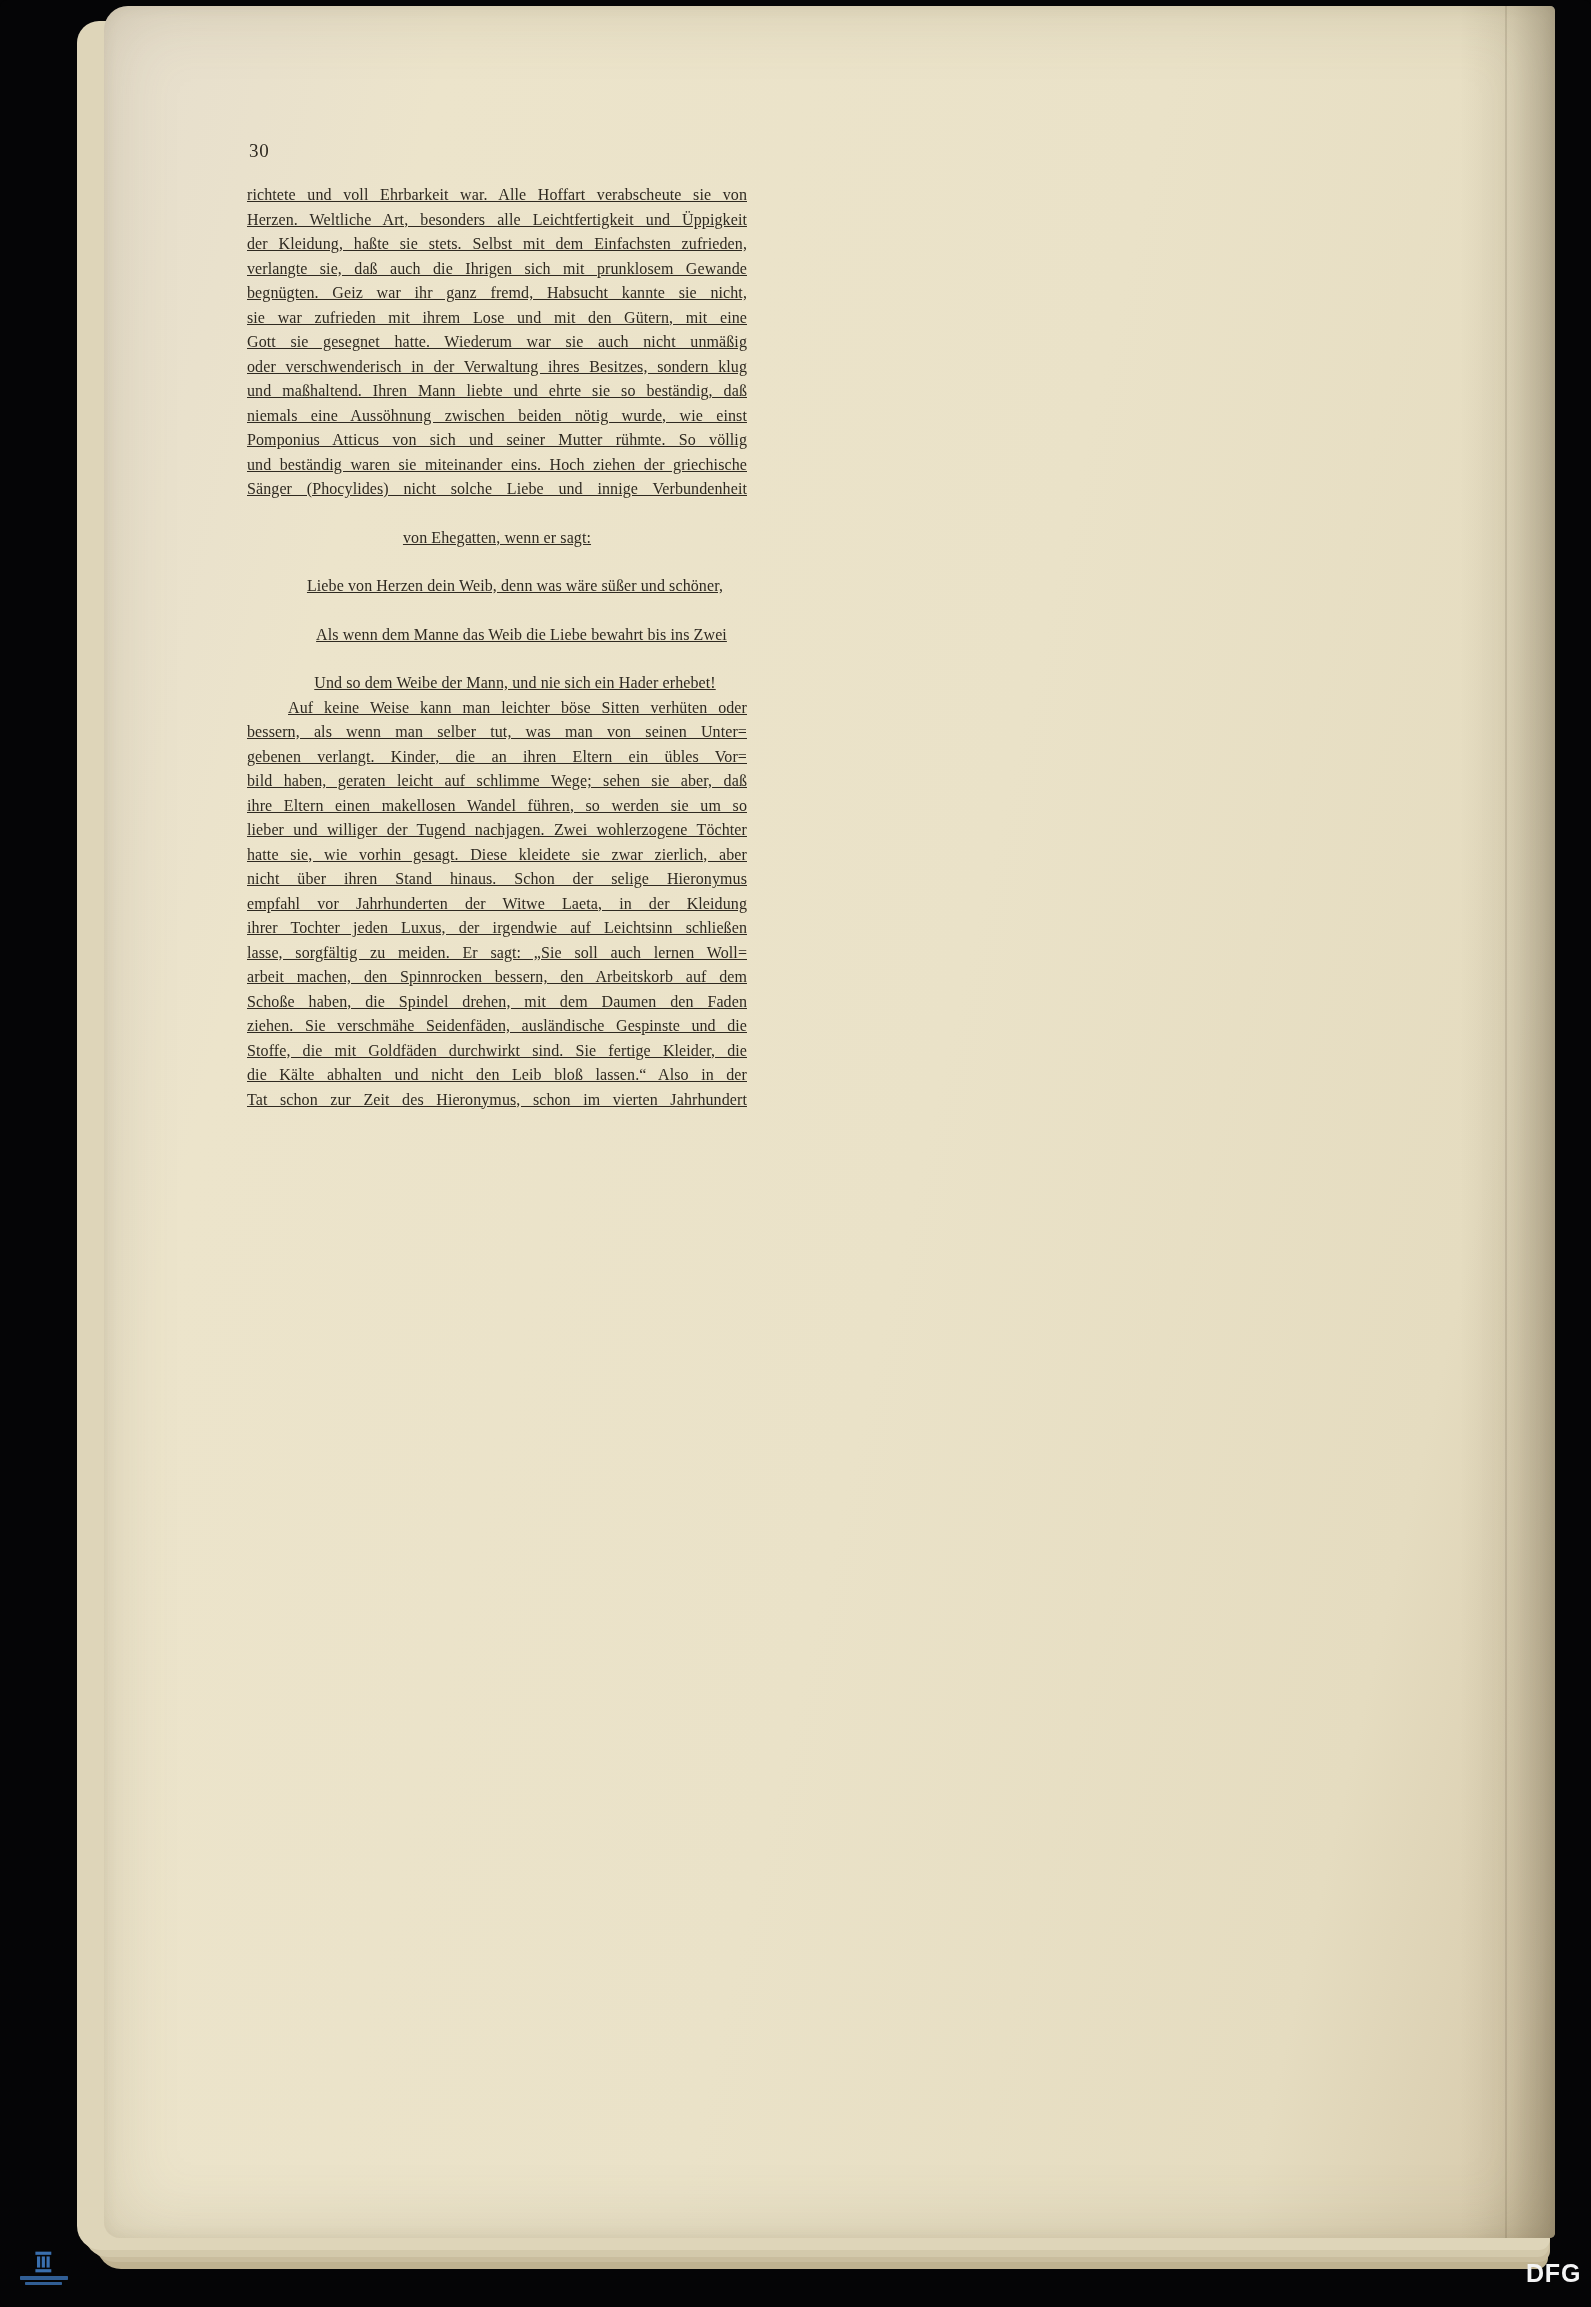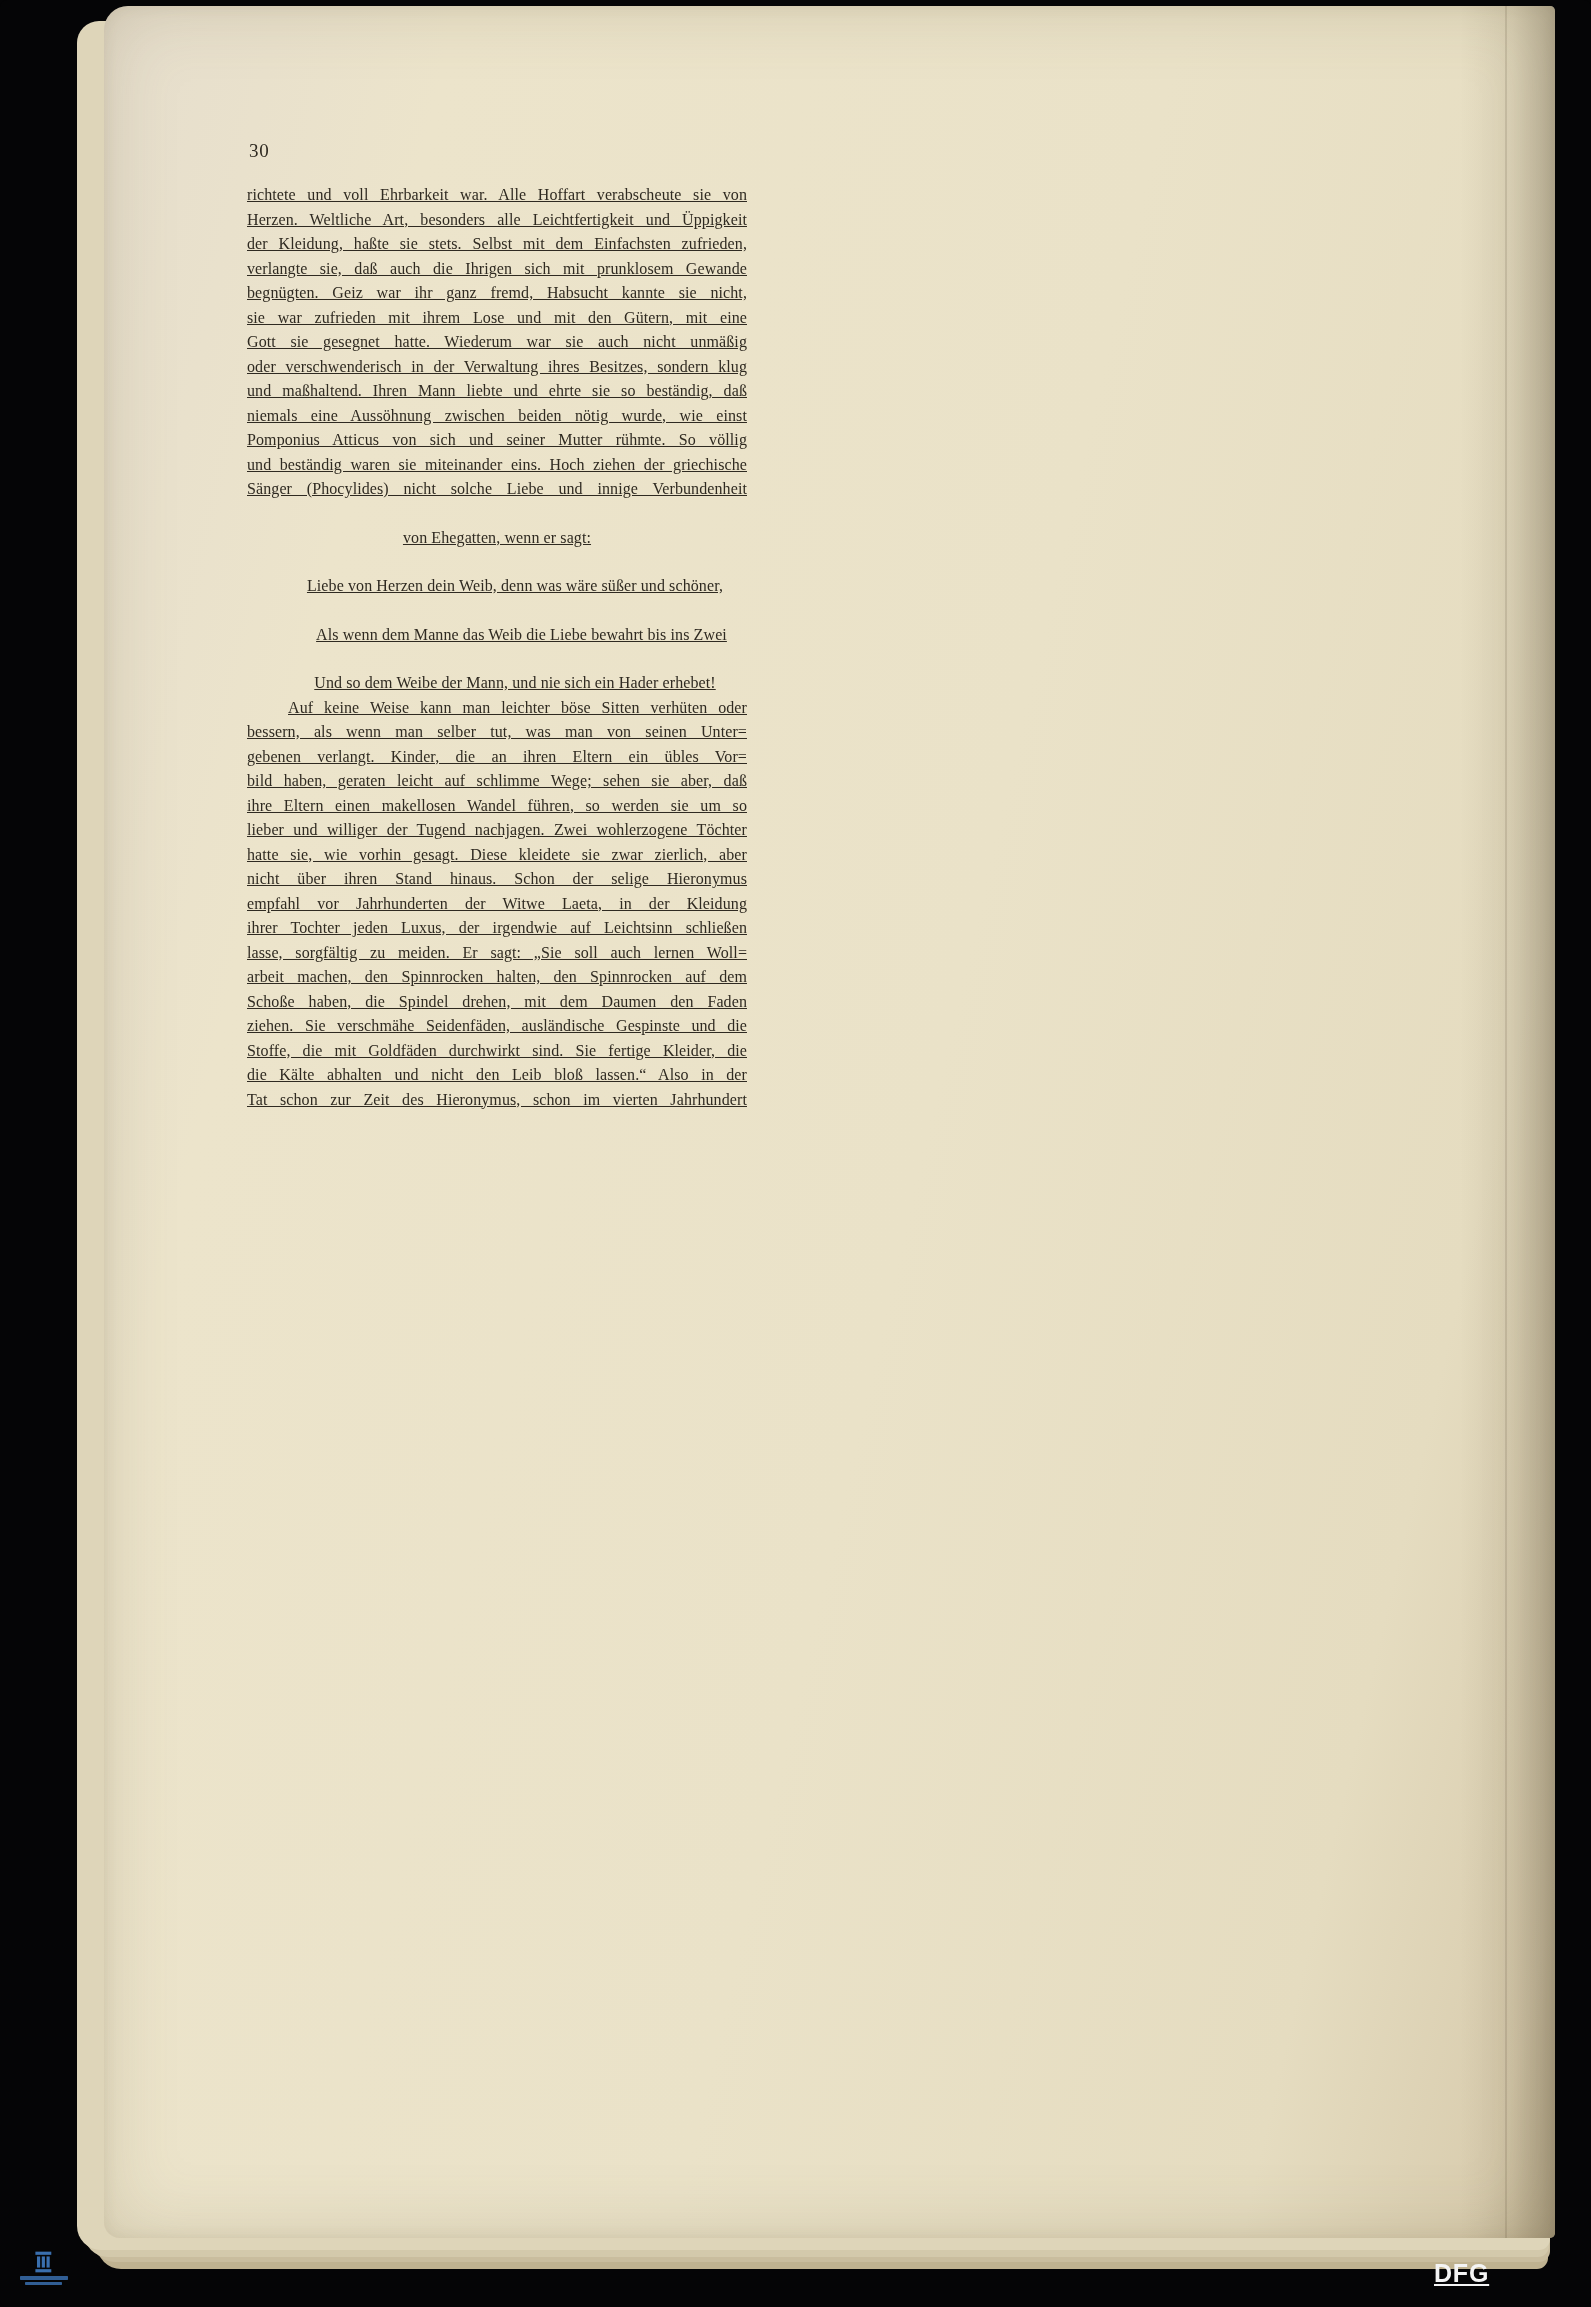--- a/index.html
+++ b/index.html
@@ -70,27 +70,26 @@
   .stamp{
     position:absolute;left:12.7px;top:2250px;width:62px;
     display:flex;flex-direction:column;align-items:center;gap:2.4px;
   }
   .stamp svg{display:block;}
   .stamp-bar{background:var(--stamp);opacity:0.85;border-radius:0.8px;}
   .stamp-bar.b1{width:48px;height:3.2px;}
   .stamp-bar.b2{width:37px;height:3.2px;}
   
   .dfg{
-    position:absolute;left:1434px;top:2259px;
+    position:absolute;left:1526px;top:2259px;
     color:var(--dfg);
     font-family:"Liberation Sans", sans-serif;
     font-weight:bold;
     font-size:25px;
     letter-spacing:0.8px;
-    text-decoration:underline;
   }
 </style>
 </head>
 <body>
 
 <div class="stage">
 
   <div class="edge edge-4"></div>
   <div class="edge edge-3"></div>
   <div class="edge edge-2"></div>
@@ -125,21 +124,21 @@
       <div class="line line-just">bessern, als wenn man selber tut, was man von seinen Unter=</div>
       <div class="line line-just">gebenen verlangt. Kinder, die an ihren Eltern ein übles Vor=</div>
       <div class="line line-just">bild haben, geraten leicht auf schlimme Wege; sehen sie aber, daß</div>
       <div class="line line-just">ihre Eltern einen makellosen Wandel führen, so werden sie um so</div>
       <div class="line line-just">lieber und williger der Tugend nachjagen. Zwei wohlerzogene Töchter</div>
       <div class="line line-just">hatte sie, wie vorhin gesagt. Diese kleidete sie zwar zierlich, aber</div>
       <div class="line line-just">nicht über ihren Stand hinaus. Schon der selige Hieronymus</div>
       <div class="line line-just">empfahl vor Jahrhunderten der Witwe Laeta, in der Kleidung</div>
       <div class="line line-just">ihrer Tochter jeden Luxus, der irgendwie auf Leichtsinn schließen</div>
       <div class="line line-just">lasse, sorgfältig zu meiden. Er sagt: „Sie soll auch lernen Woll=</div>
-      <div class="line line-just">arbeit machen, den Spinnrocken halten, den Spinnrocken auf dem</div>
+      <div class="line line-just">arbeit machen, den Spinnrocken bessern, den Arbeitskorb auf dem</div>
       <div class="line line-just">Schoße haben, die Spindel drehen, mit dem Daumen den Faden</div>
       <div class="line line-just">ziehen. Sie verschmähe Seidenfäden, ausländische Gespinste und die</div>
       <div class="line line-just">Stoffe, die mit Goldfäden durchwirkt sind. Sie fertige Kleider, die</div>
       <div class="line line-just">die Kälte abhalten und nicht den Leib bloß lassen.“ Also in der</div>
       <div class="line line-just">Tat schon zur Zeit des Hieronymus, schon im vierten Jahrhundert</div>
     </div>
 
   <div class="stamp">
     <svg width="20.7" height="24" viewBox="0 0 26 30">
       <rect x="3" y="2" width="20" height="4" fill="#3a6fae"></rect>

